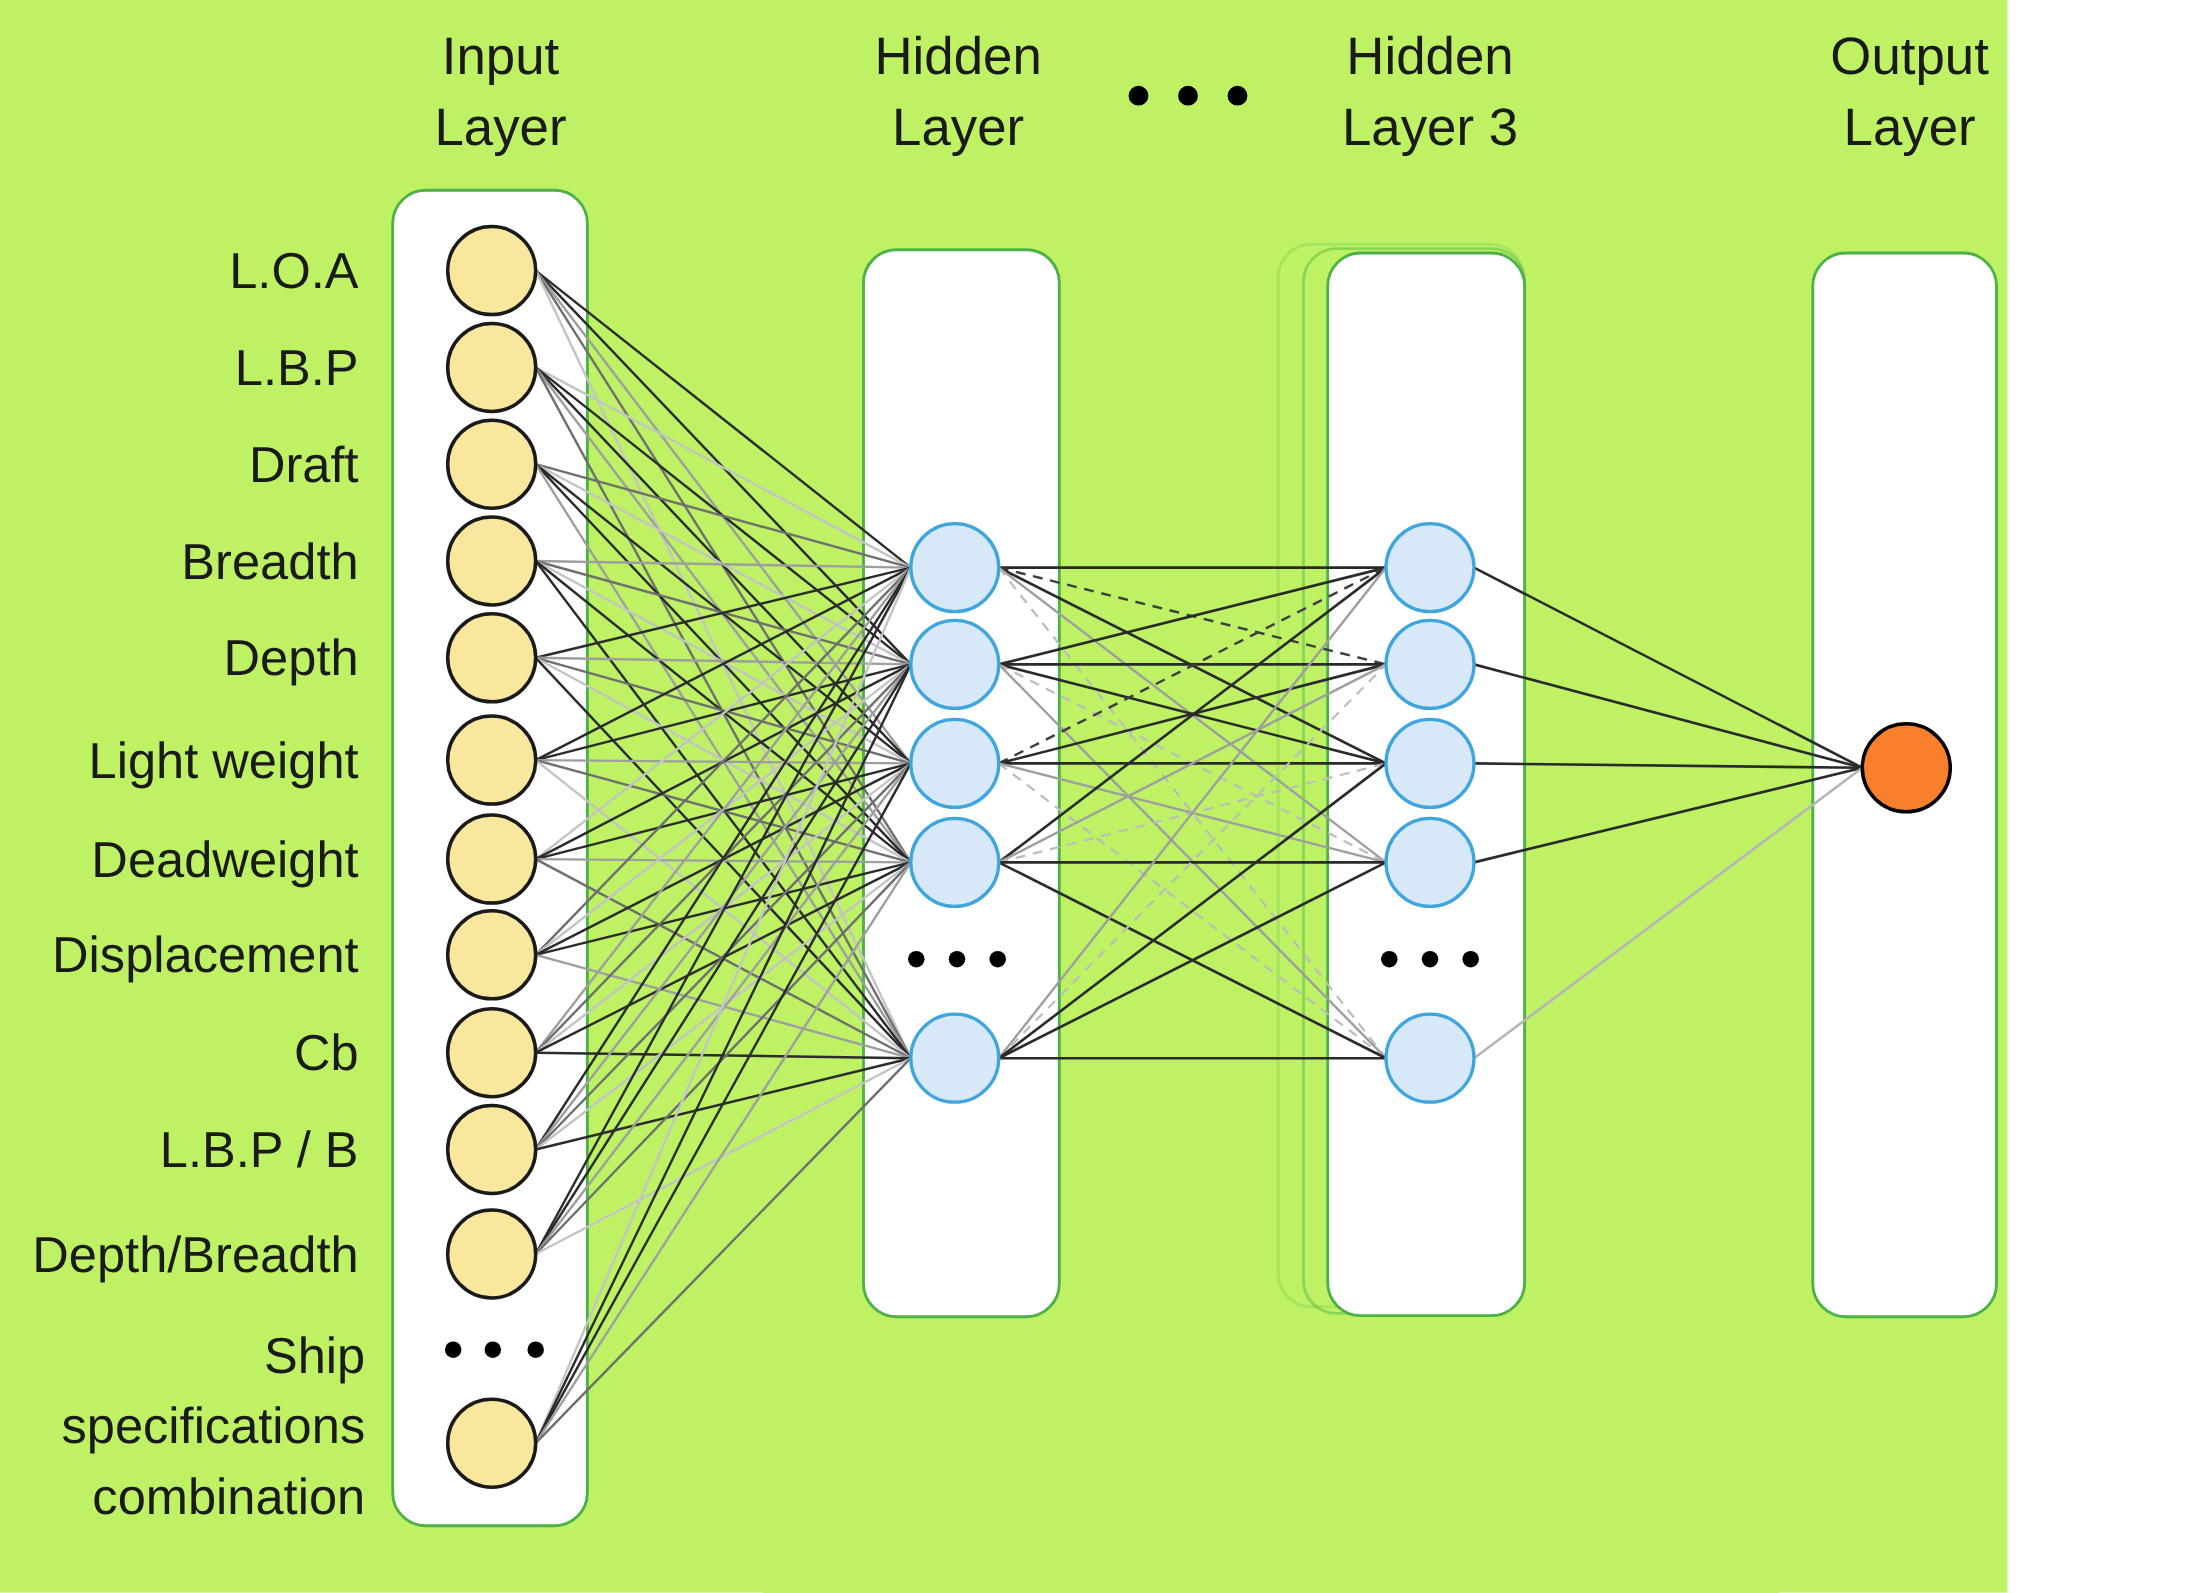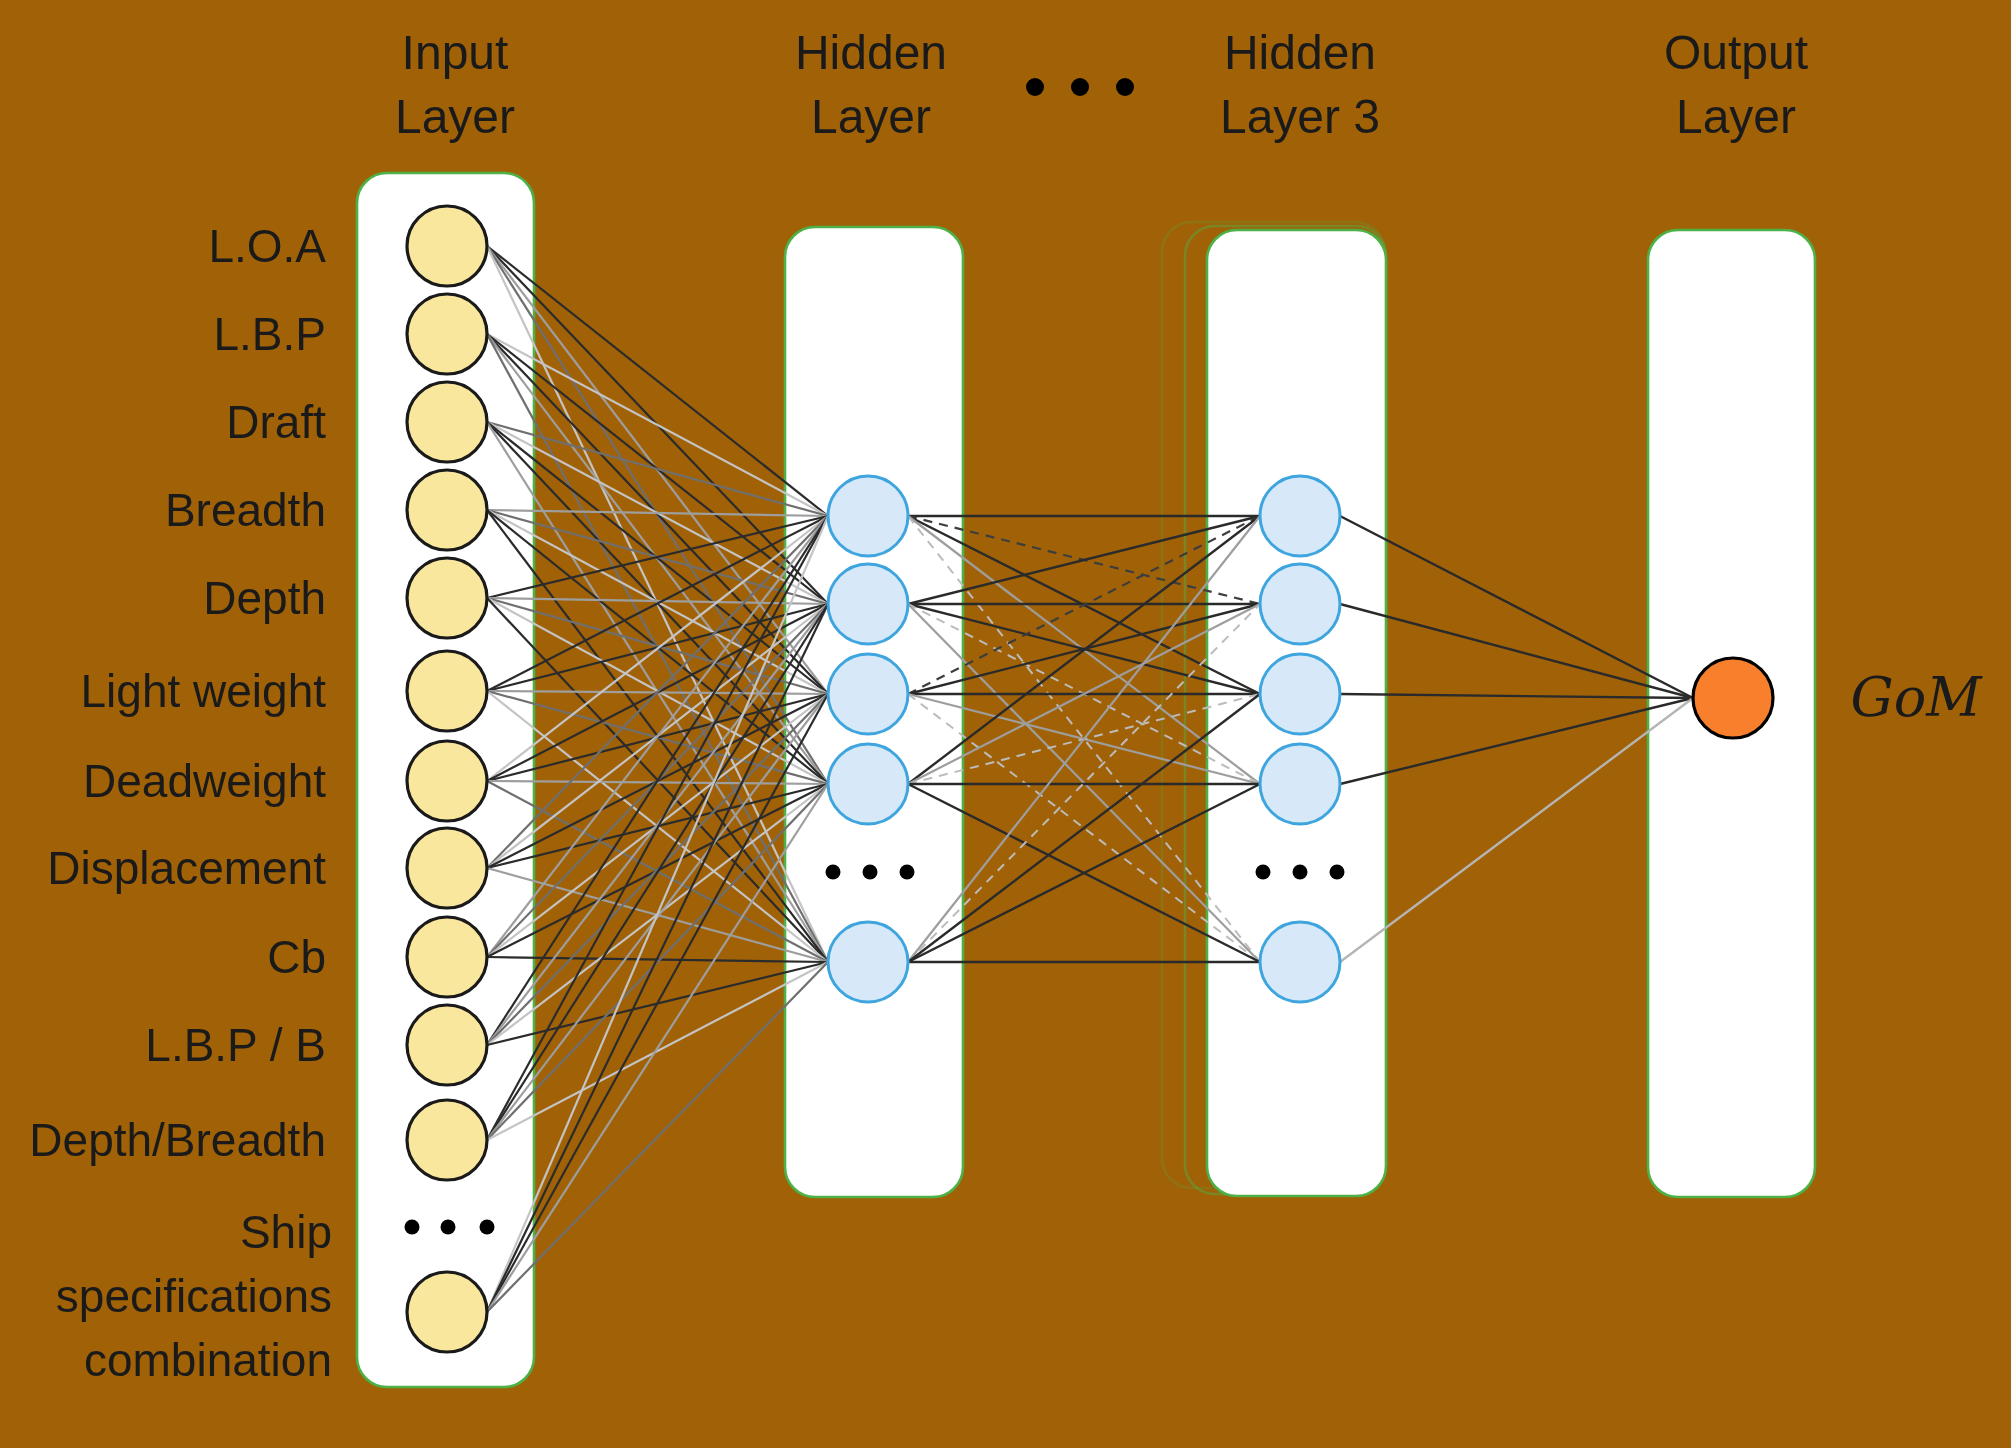--- a/index.html
+++ b/index.html
@@ -1,17 +1,17 @@
 <!DOCTYPE html>
 <html><head>
 <meta charset="utf-8">
 <style>
   html,body{margin:0;padding:0;background:#ffffff;}
   body{font-family:"Liberation Sans", sans-serif;}
-  #stage{position:relative;width:2011px;height:1448px;background:#a16207;overflow:hidden;}
+  #stage{position:relative;width:1825px;height:1448px;background:#bef264;overflow:hidden;}
   svg text{font-family:"Liberation Sans", sans-serif;}
   svg text.gom{font-family:"DejaVu Serif", serif;font-style:italic;}
 </style>
 </head>
 <body>
 
 <div id="stage">
   <svg id="diagram-svg" xmlns="http://www.w3.org/2000/svg" width="2011" height="1448" viewBox="0 0 2011 1448">
       <rect x="1162" y="222" width="223" height="966" rx="30" fill="none" stroke="#4db147" stroke-width="2.6" opacity="0.22"></rect>
       <rect x="1185" y="226" width="201" height="968" rx="30" fill="none" stroke="#4db147" stroke-width="2.6" opacity="0.45"></rect>

